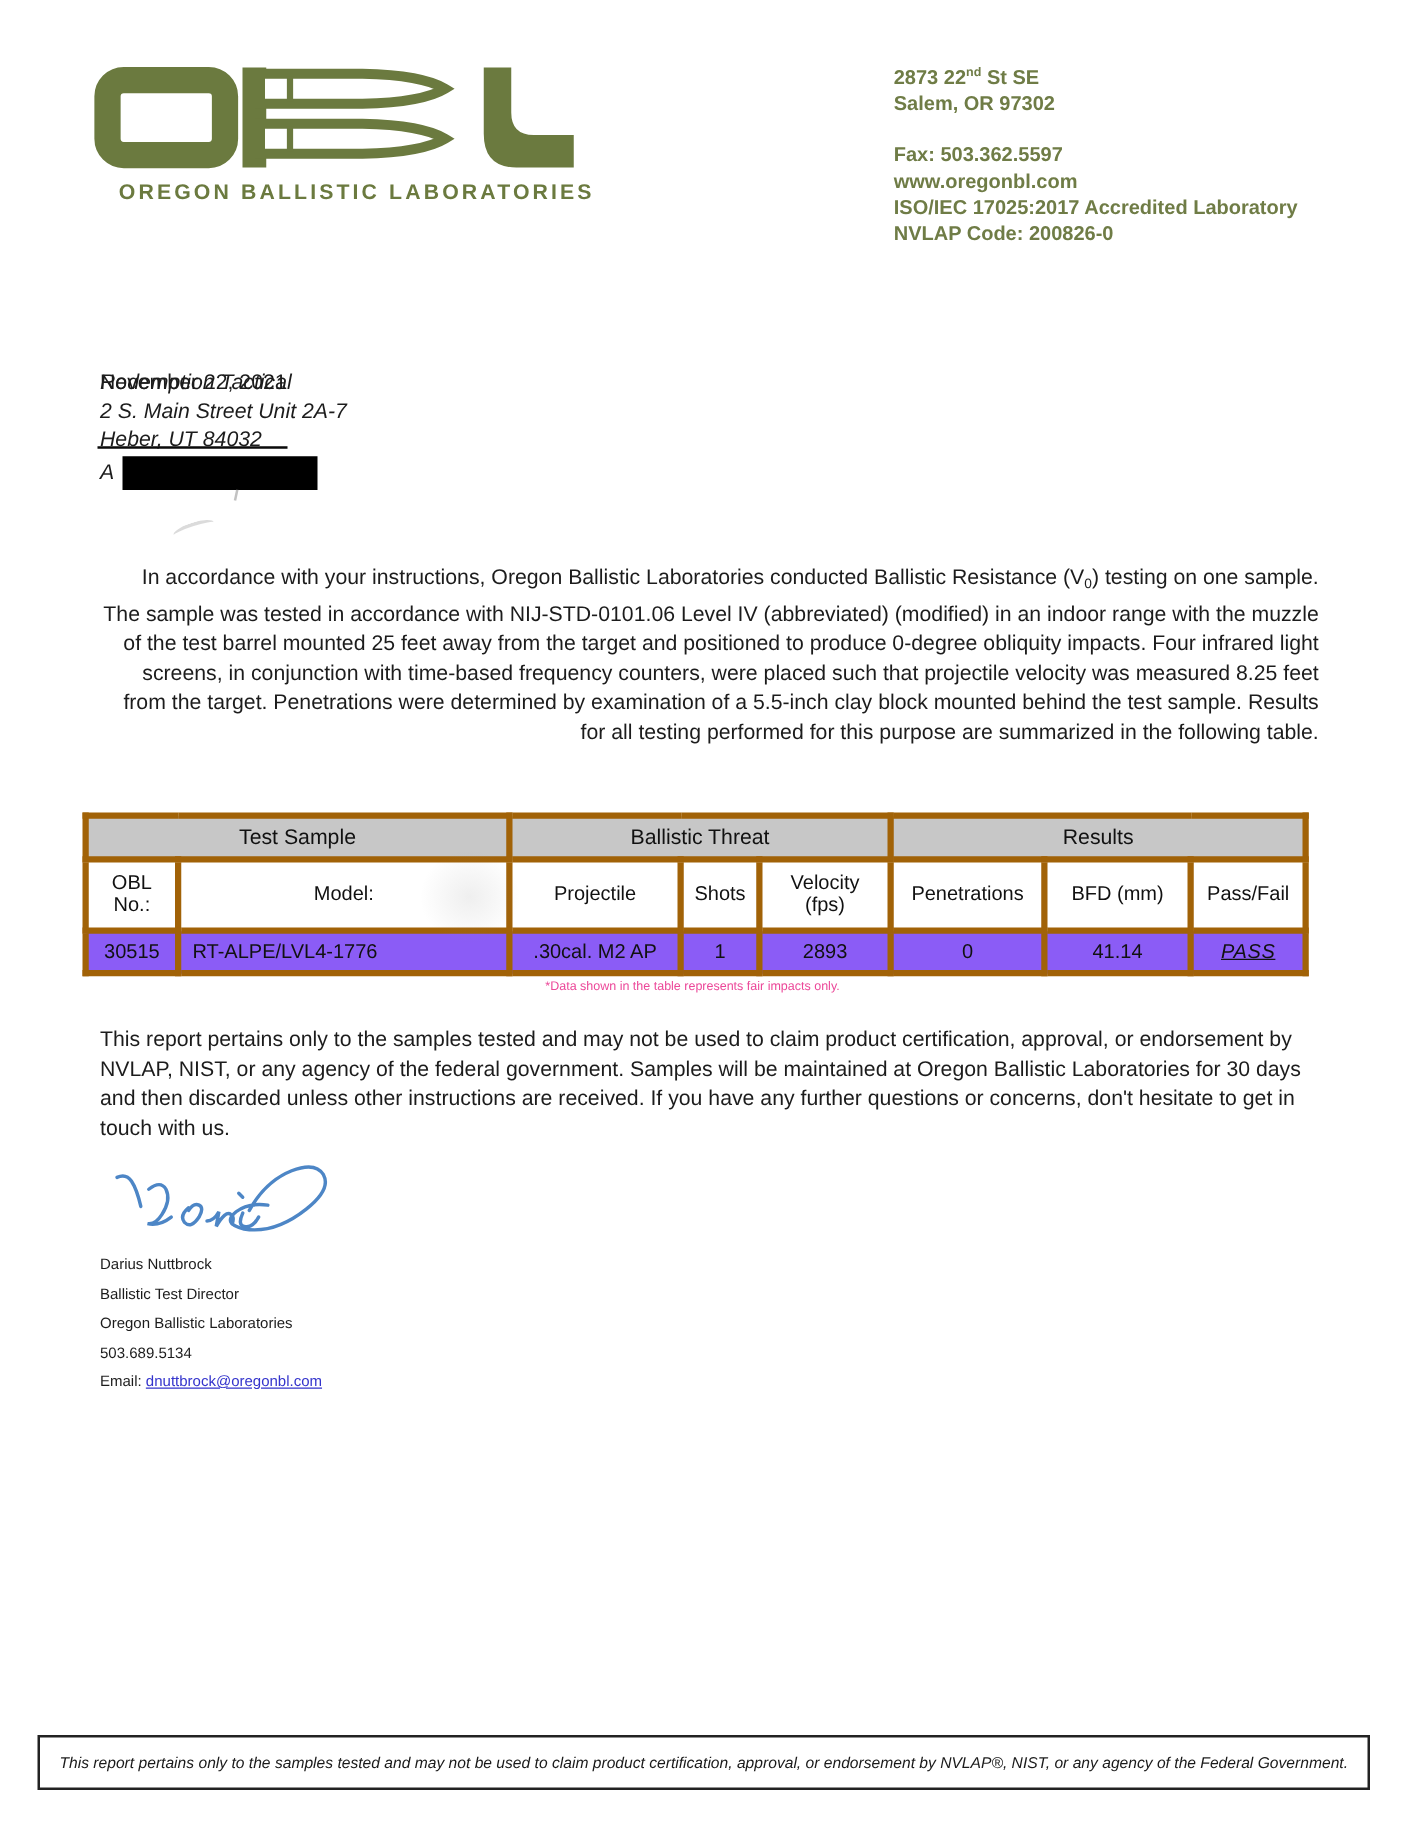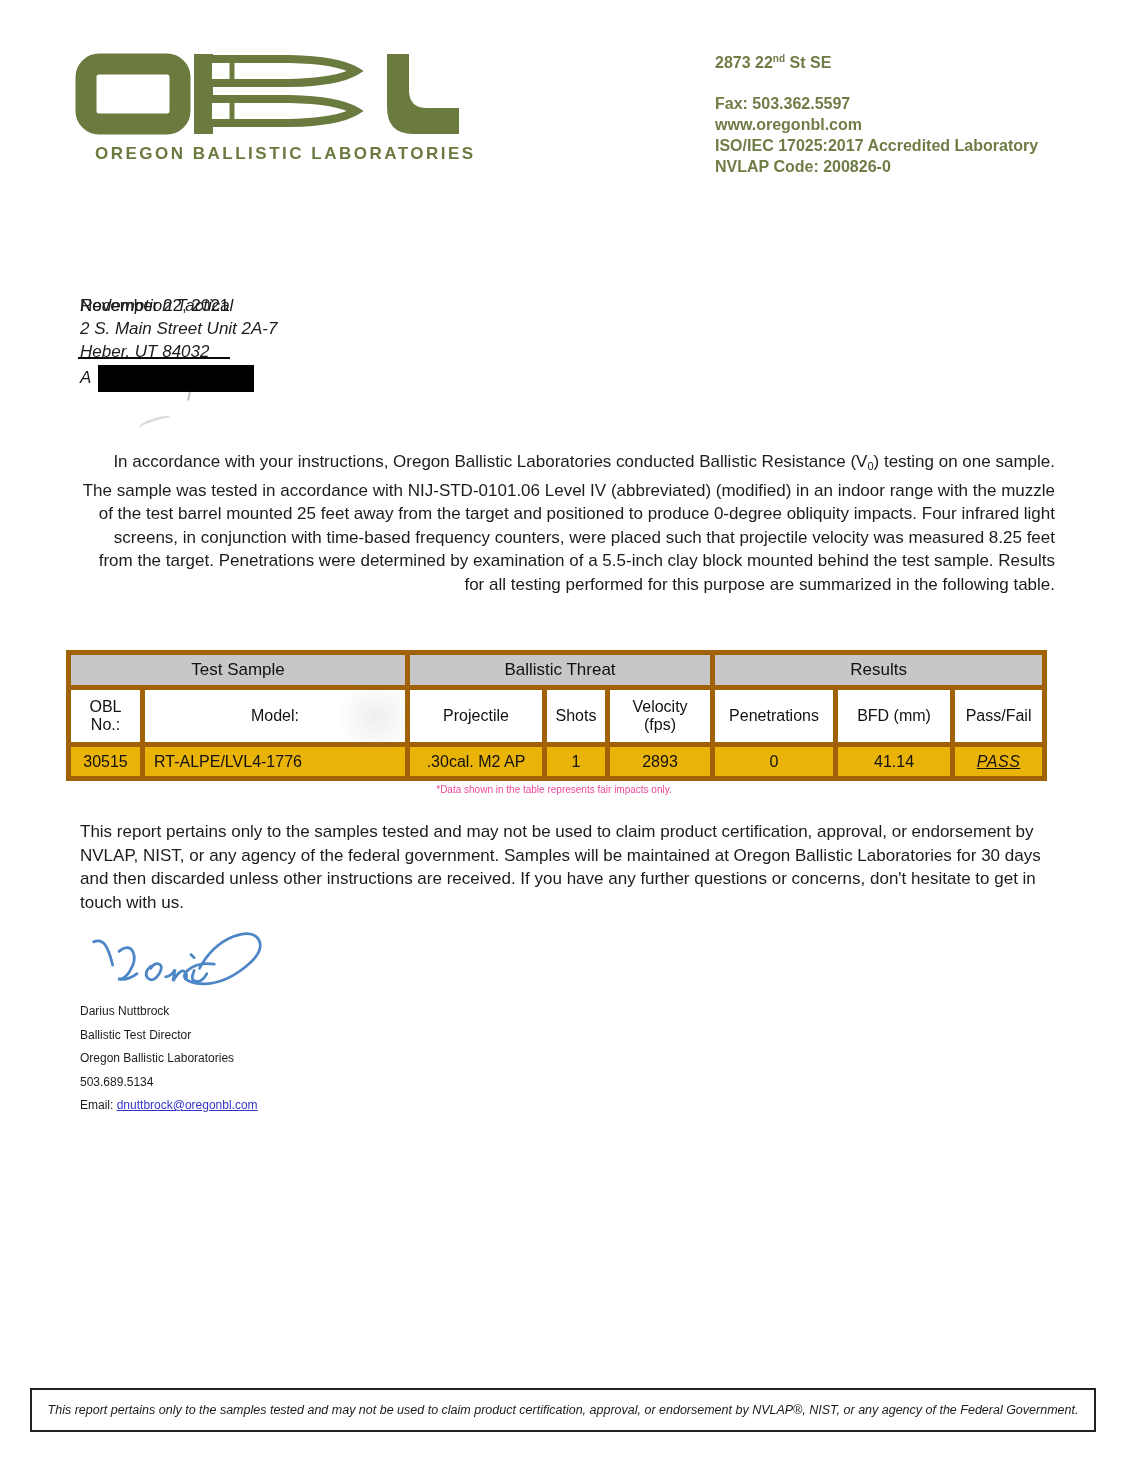--- a/index.html
+++ b/index.html
@@ -60,21 +60,21 @@
   table.results {
     width: 976px; border-collapse: collapse; table-layout: fixed;
     font-size: 16px; color: #111;
   }
   table.results th, table.results td {
     border: 5px solid #a16207; text-align: center; vertical-align: middle;
     font-weight: normal; white-space: pre-line; padding: 2px 4px;
   }
   tr.group-row th { background: #c7c7c7; height: 35px; font-size: 17px; }
   tr.colhead-row th { background: #ffffff; height: 57px; }
-  tr.data-row td { background: #eab308; height: 34px; }
+  tr.data-row td { background: #8b5cf6; height: 34px; }
   tr.data-row td.model-cell { text-align: left; padding-left: 9px; }
   td.pass-cell { font-weight: bold; font-style: italic; text-decoration: underline; letter-spacing: .5px; margin-left: 32px; }
   .table-footnote { margin-top: 3px; text-align: center; font-size: 10px; color: #ec4899; }
 
   
   .signature-svg { position: absolute; left: 82px; top: 926px; }
   .sig-block { position: absolute; left: 80px; top: 1000px; font-size: 12px; line-height: 23.5px; }
   .email-link { color: #3434cc; text-decoration: underline; cursor: pointer; }
 
   
@@ -107,20 +107,21 @@
         </g>
 
         <path d="M312 2 h22 v36 q0 18 18 18 h32 v26 h-46 q-26 0 -26 -27 z" fill="#6b7a3f" stroke="none"></path>
       </g>
     </svg>
     <div class="logo-subtitle">OREGON BALLISTIC LABORATORIES</div>
   </div>
 
   <div class="contact-block">
     <div><span>2873 22</span><sup>nd</sup><span> St SE</span></div>
+    <div>Salem, OR 97302</div>
     <div class="gap"></div>
     <div>Fax: 503.362.5597</div>
     <div>www.oregonbl.com</div>
     <div>ISO/IEC 17025:2017 Accredited Laboratory</div>
     <div>NVLAP Code: 200826-0</div>
   </div>
 
   <div class="date-line">November 22, 2021</div>
 
   <div class="recipient">

